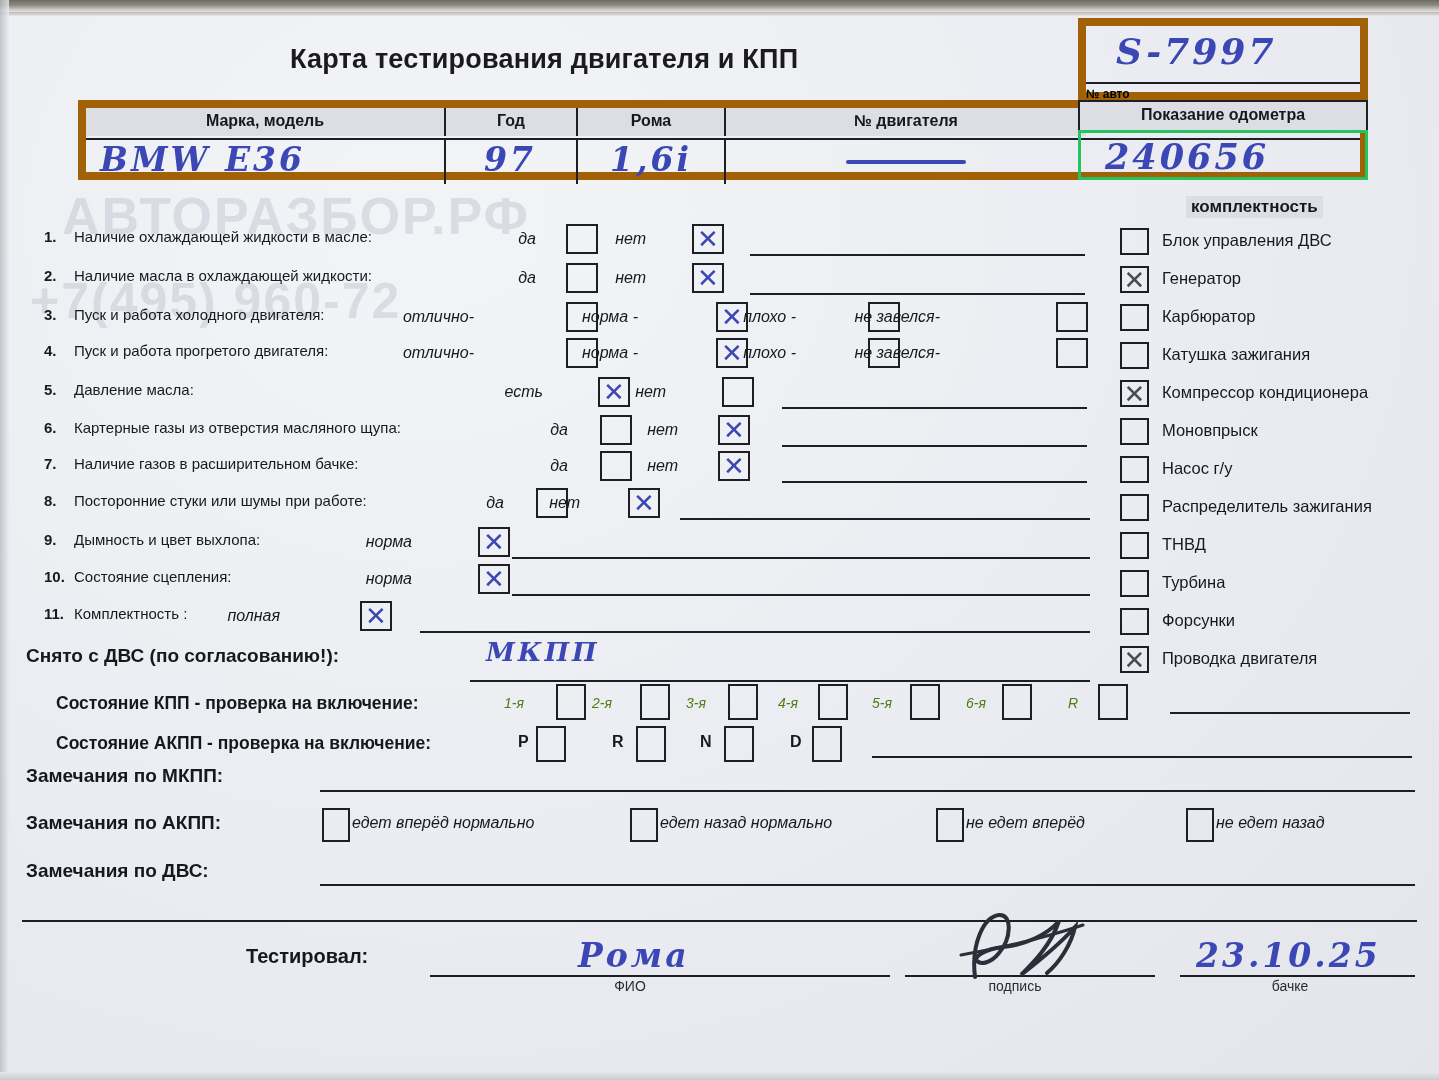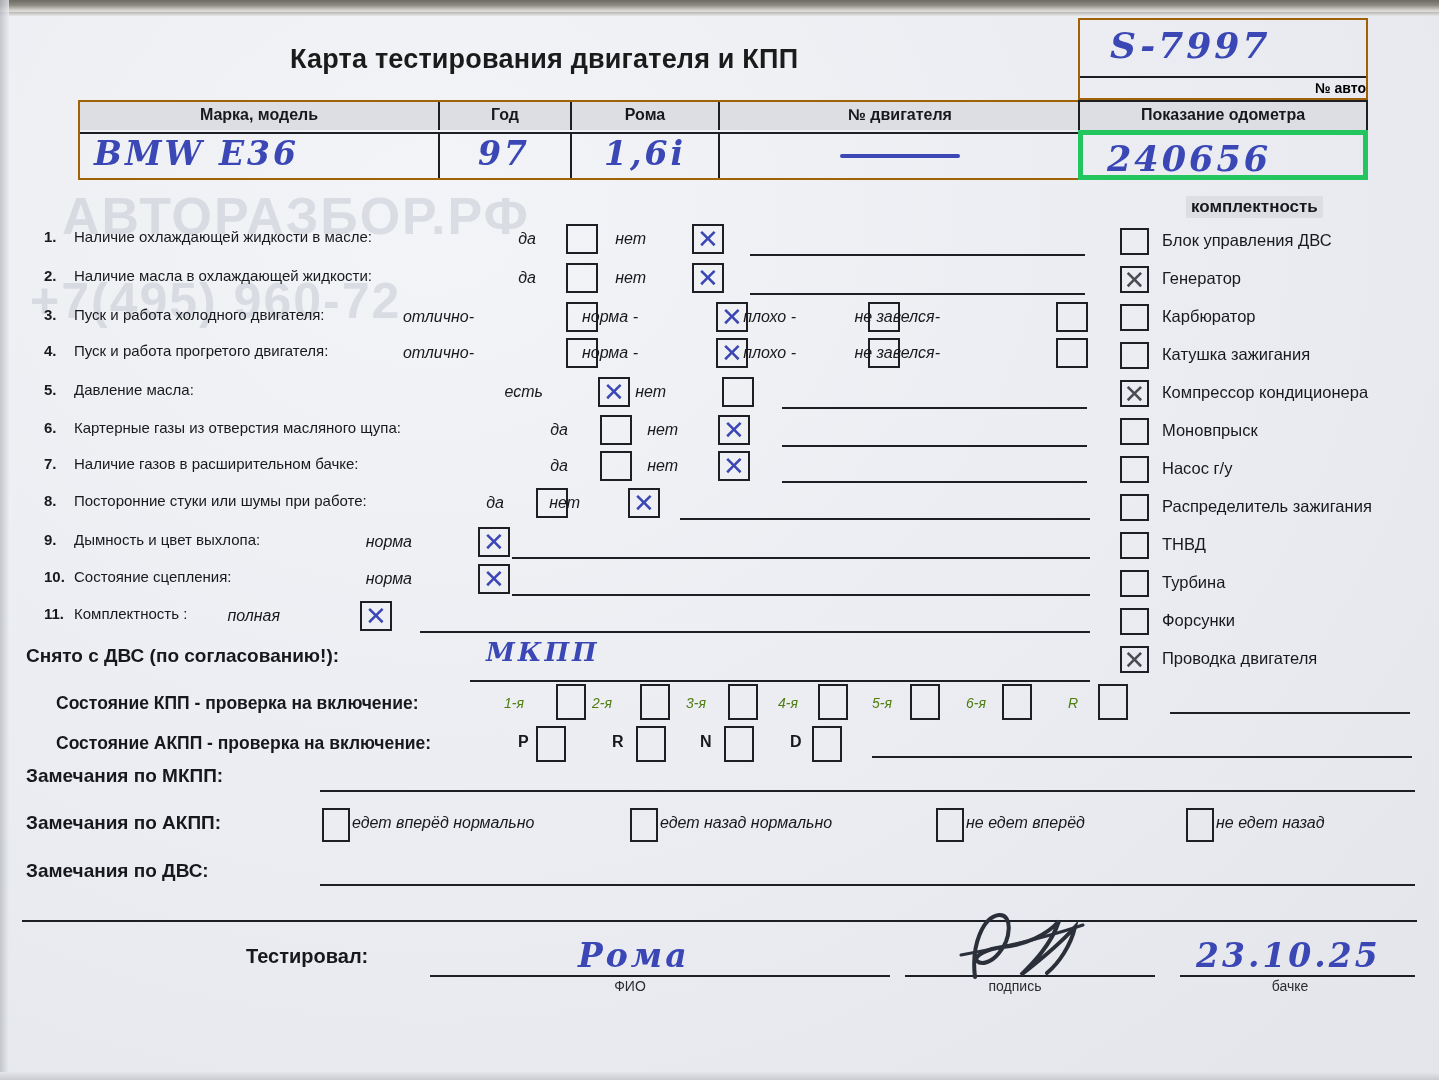--- a/index.html
+++ b/index.html
@@ -26,35 +26,35 @@
   .wm{position:absolute;color:#b9bec9;opacity:.42;font-weight:700;
       letter-spacing:2px;white-space:nowrap;pointer-events:none;}
   #wm1{left:62px;top:186px;font-size:52px;}
   #wm2{left:30px;top:272px;font-size:50px;}
 
   
   #title{position:absolute;left:290px;top:44px;font-size:27px;font-weight:700;
     color:#1b1b1b;letter-spacing:.2px;}
 
   
-  .tbl{position:absolute;border:2px solid #a16207;box-sizing:border-box;}
+  .tbl{position:absolute;border:8px solid #a16207;box-sizing:border-box;}
   .cell{position:absolute;box-sizing:border-box;border-right:2px solid #1d1f24;}
   .hdr{font-size:16px;font-weight:700;color:#16181c;text-align:center;
        line-height:26px;background:#dcdee3;}
 
   #t-head{left:78px;top:100px;width:1290px;height:80px;padding-left:40px;}
   #t-head .row1{position:absolute;left:0;top:0;width:100%;height:30px;
       border-bottom:2px solid #1d1f24;}
   #t-head .row2{position:absolute;left:0;top:30px;width:100%;height:46px;}
 
   #autobox{left:1078px;top:18px;width:290px;height:82px;}
   #autobox .num{position:absolute;left:0;top:0;width:100%;height:56px;
      border-bottom:2px solid #1d1f24;}
   #autobox .lbl{position:absolute;left:0;top:56px;width:100%;height:24px;
-     font-size:14px;font-weight:700;text-align:right;line-height:24px;}
+     font-size:12px;font-weight:700;text-align:left;line-height:24px;}
 
   .handbig{font-family:"DejaVu Serif",serif;font-style:italic;font-weight:600;
      color:#3a47b5;font-size:33px;letter-spacing:3px;}
 
   
   .qrow{position:absolute;left:44px;font-size:15px;color:#17191d;white-space:nowrap;}
   .qnum{display:inline-block;font-weight:700;width:30px;}
   .qtxt{font-weight:400;}
 
   .opt{position:absolute;font-size:16px;font-style:italic;color:#17191d;
@@ -123,21 +123,21 @@
     </div>
   </div>
 
   <div class="tbl" id="autobox">
     <div class="num">
       <span class="handbig" style="position:absolute;left:30px;top:4px;font-size:36px">S-7997</span>
     </div>
     <div class="lbl">№ авто</div>
   </div>
   <div class="cell hdr" style="left:1078px;top:100px;width:290px;height:30px;border:2px solid #1d1f24;border-bottom:none">Показание одометра</div>
-  <div class="cell" style="left:1078px;top:130px;width:290px;height:50px;border:5px solid #22c55e">
+  <div class="cell" style="left:1078px;top:130px;width:290px;height:50px;border:3px solid #22c55e">
     <span class="handbig" style="position:absolute;left:24px;top:3px;font-size:35px">240656</span>
   </div>
 
   <div id="questions-layer">
       <div class="qrow" style="top: 228px;"><span class="qnum">1.</span><span class="qtxt">Наличие охлаждающей жидкости в масле:</span></div>
       <div class="opt" style="left: auto; top: 230px; right: 903px;">да</div>
       <div class="box" style="left: 566px; top: 224px; width: 32px; height: 30px;"></div>
       <div class="opt" style="left: auto; top: 230px; right: 793px;">нет</div>
       <div class="box" style="left: 692px; top: 224px; width: 32px; height: 30px;">
         <span class="xm">✕</span>

